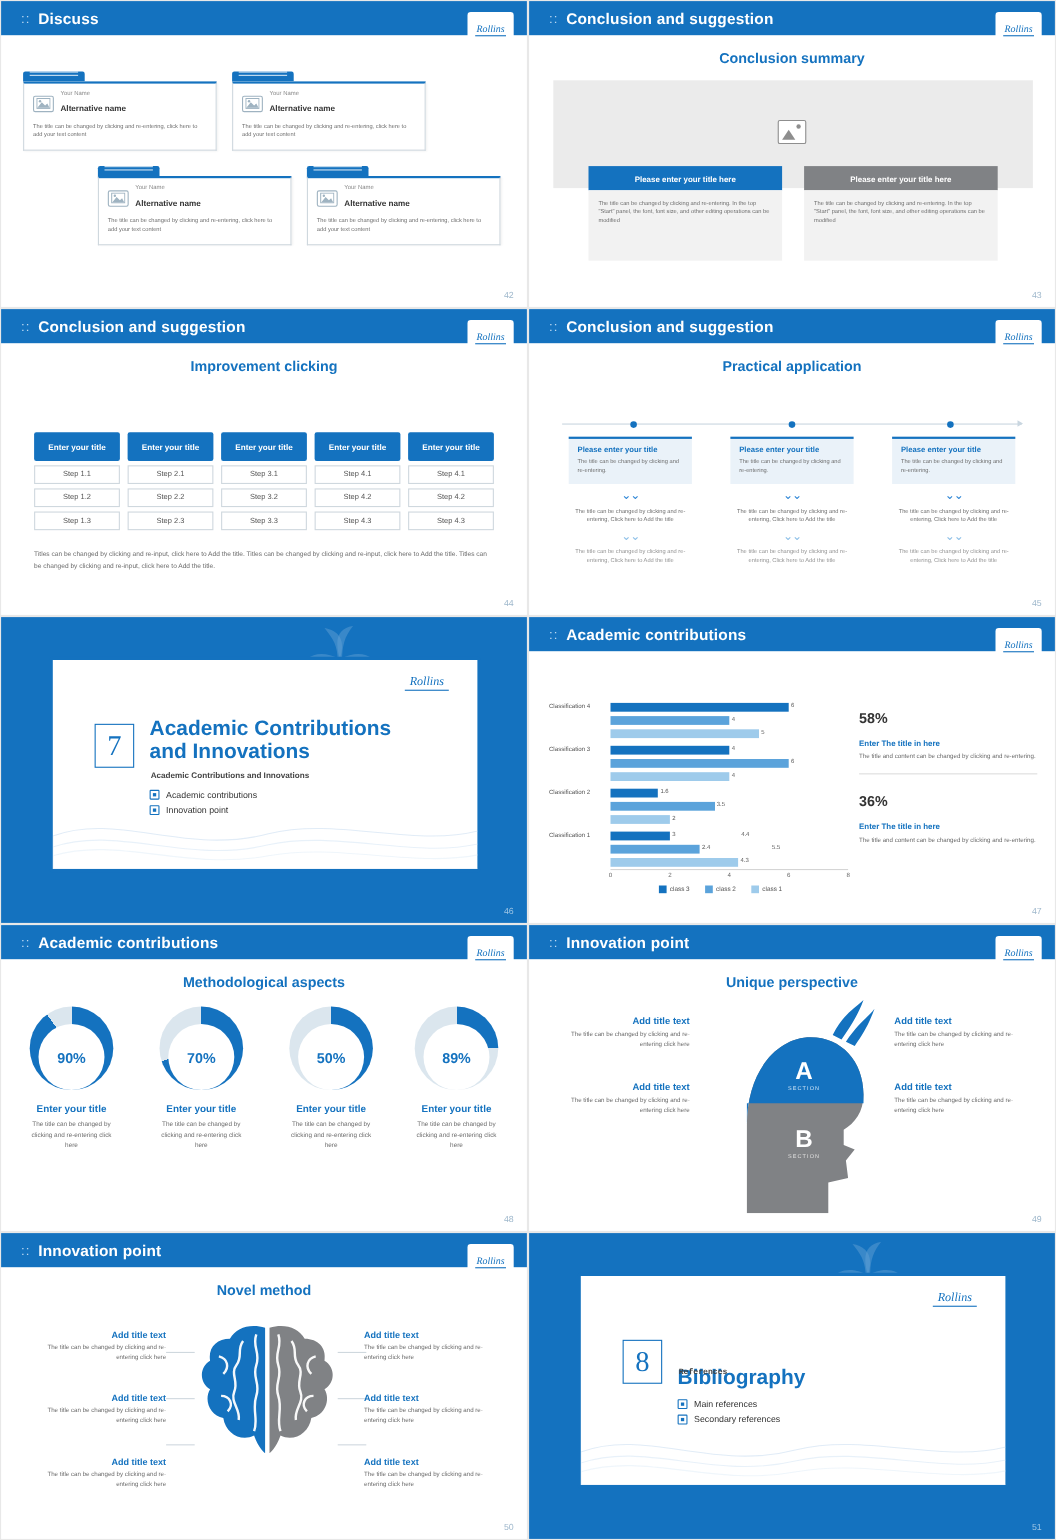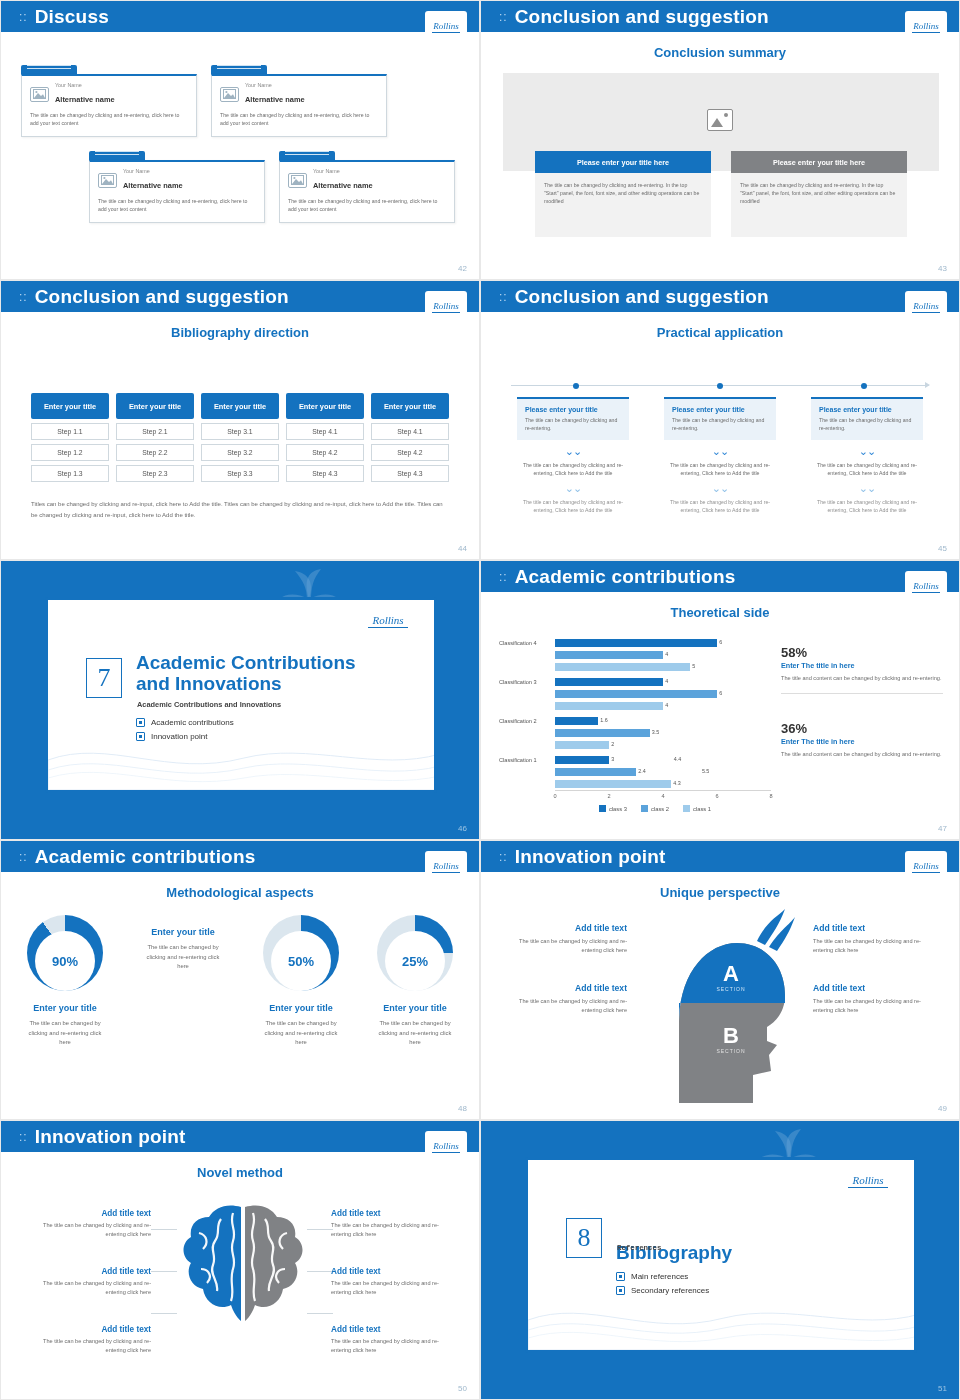--- a/index.html
+++ b/index.html
@@ -27,21 +27,21 @@
   .hdr {
     position: absolute; top: 0; left: 0; right: 0; height: 31px;
     background: #1472bf;
     display: flex; align-items: center;
   }
   .hdr .dots {
     color: #bcd9f2; font-size: 12px; letter-spacing: 1px;
     margin-left: 18px; margin-right: 7px; line-height: 1;
   }
   .hdr .htitle {
-    color: #ffffff; font-size: 19px; font-weight: bold; letter-spacing: .2px;
+    color: #ffffff; font-size: 14px; font-weight: bold; letter-spacing: .2px;
   }
   .logo {
     position: absolute; right: 12px; top: 10px;
     width: 42px; height: 32px; background: #fff; border-radius: 3px;
     display: flex; flex-direction: column; align-items: center; justify-content: center;
   }
   .logo .lg-name { font-family: "Liberation Serif", serif; font-size: 9px; color: #1472bf; font-style: italic; }
   .logo .lg-line { width: 28px; height: 1px; background: #1472bf; margin-top: 1px; }
   .pgnum {
     position: absolute; right: 12px; bottom: 6px;
@@ -146,21 +146,21 @@
   .barTrack { position: relative; flex: 1; height: 100%; }
   .bar { position: absolute; left: 0; top: 1.5px; height: 8px; }
   .barVal { position: absolute; top: 2px; font-size: 5.4px; color: #555; }
   .axis { position: relative; margin-left: 56px; height: 12px; border-top: 1px solid #d5d5d5; }
   .axis span { position: absolute; top: 2px; font-size: 5.6px; color: #666; transform: translateX(-50%); }
   .legend { display: flex; justify-content: center; gap: 14px; margin-top: 3px; margin-left: 40px; }
   .legend div { display: flex; align-items: center; gap: 3px; font-size: 5.8px; color: #555; }
   .legend i { width: 7px; height: 7px; display: inline-block; }
   .sideStat { position: absolute; right: 16px; width: 162px; }
   .sideStat .pct { font-size: 13px; font-weight: bold; color: #333; }
-  .sideStat .sub { font-size: 7.2px; font-weight: bold; color: #1472bf; margin-top: 1px; }
+  .sideStat .sub { font-size: 7.2px; font-weight: bold; color: #1472bf; margin-top: 11px; }
   .sideStat .txt { margin-top: 4px; font-size: 5.6px; line-height: 1.6; color: #6d6d6d; }
 
   
   .donutCell { position: absolute; top: 74px; width: 112px; text-align: center; }
   .donut { width: 76px; height: 76px; border-radius: 50%; margin: 0 auto; display: flex; align-items: flex-end; justify-content: center; }
   .donut .inner { width: 60px; height: 60px; background: #fff; border-radius: 50%; display: flex; align-items: center; justify-content: center; font-size: 13px; font-weight: bold; color: #1472bf; }
   .donutCell .dh { margin-top: 12px; font-size: 9px; font-weight: bold; color: #1472bf; }
   .donutCell .dt { margin-top: 6px; font-size: 5.8px; line-height: 1.65; color: #6d6d6d; padding: 0 14px; }
 
   
@@ -315,21 +315,21 @@
 
   <div class="slide">
     <div class="hdr">
       <span class="dots">::</span>
       <span class="htitle">Conclusion and suggestion</span>
     </div>
     <div class="logo">
       <span class="lg-name">Rollins</span>
       <span class="lg-line"></span>
     </div>
-    <div class="stitle">Bibliography direction</div>
+    <div class="stitle">Improvement clicking</div>
 
     <div class="stepcol" style="left:30px; top:112px;">
       <div class="stephd">Enter your title</div>
       <div class="stepcell">Step 1.1</div>
       <div class="stepcell">Step 1.2</div>
       <div class="stepcell">Step 1.3</div>
     </div>
     <div class="stepcol" style="left:115px; top:112px;">
       <div class="stephd">Enter your title</div>
       <div class="stepcell">Step 2.1</div>
@@ -453,21 +453,20 @@
 
   <div class="slide">
     <div class="hdr">
       <span class="dots">::</span>
       <span class="htitle">Academic contributions</span>
     </div>
     <div class="logo">
       <span class="lg-name">Rollins</span>
       <span class="lg-line"></span>
     </div>
-    <div class="stitle">Theoretical side</div>
 
     <div class="chartWrap">
 
       <div class="barRow">
         <span class="barLabel">Classification 4</span>
         <span class="barTrack">
             <span class="bar" style="width:75%;background:#1472bf;"></span>
             <span class="barVal" style="left:76%;">6</span>
           </span>
       </div>
@@ -604,33 +603,36 @@
     <div class="stitle">Methodological aspects</div>
 
     <div class="donutCell" style="left:8px;">
       <div class="donut" style="background:conic-gradient(#1472bf 0% 90%, #dbe6ee 90% 100%);">
         <div class="inner">90%</div>
       </div>
       <div class="dh">Enter your title</div>
       <div class="dt">The title can be changed by clicking and re-entering click here</div>
     </div>
     <div class="donutCell" style="left:126px;">
+      <div class="donut" style="background:conic-gradient(#1472bf 0% 70%, #dbe6ee 70% 100%);">
+        <div class="inner">70%</div>
+      </div>
       <div class="dh">Enter your title</div>
       <div class="dt">The title can be changed by clicking and re-entering click here</div>
     </div>
     <div class="donutCell" style="left:244px;">
       <div class="donut" style="background:conic-gradient(#1472bf 0% 50%, #dbe6ee 50% 100%);">
         <div class="inner">50%</div>
       </div>
       <div class="dh">Enter your title</div>
       <div class="dt">The title can be changed by clicking and re-entering click here</div>
     </div>
     <div class="donutCell" style="left:358px;">
       <div class="donut" style="background:conic-gradient(#1472bf 0% 25%, #dbe6ee 25% 100%);">
-        <div class="inner">25%</div>
+        <div class="inner">89%</div>
       </div>
       <div class="dh">Enter your title</div>
       <div class="dt">The title can be changed by clicking and re-entering click here</div>
     </div>
 
     <div class="pgnum">48</div>
   </div>
 
   <div class="slide">
     <div class="hdr">

